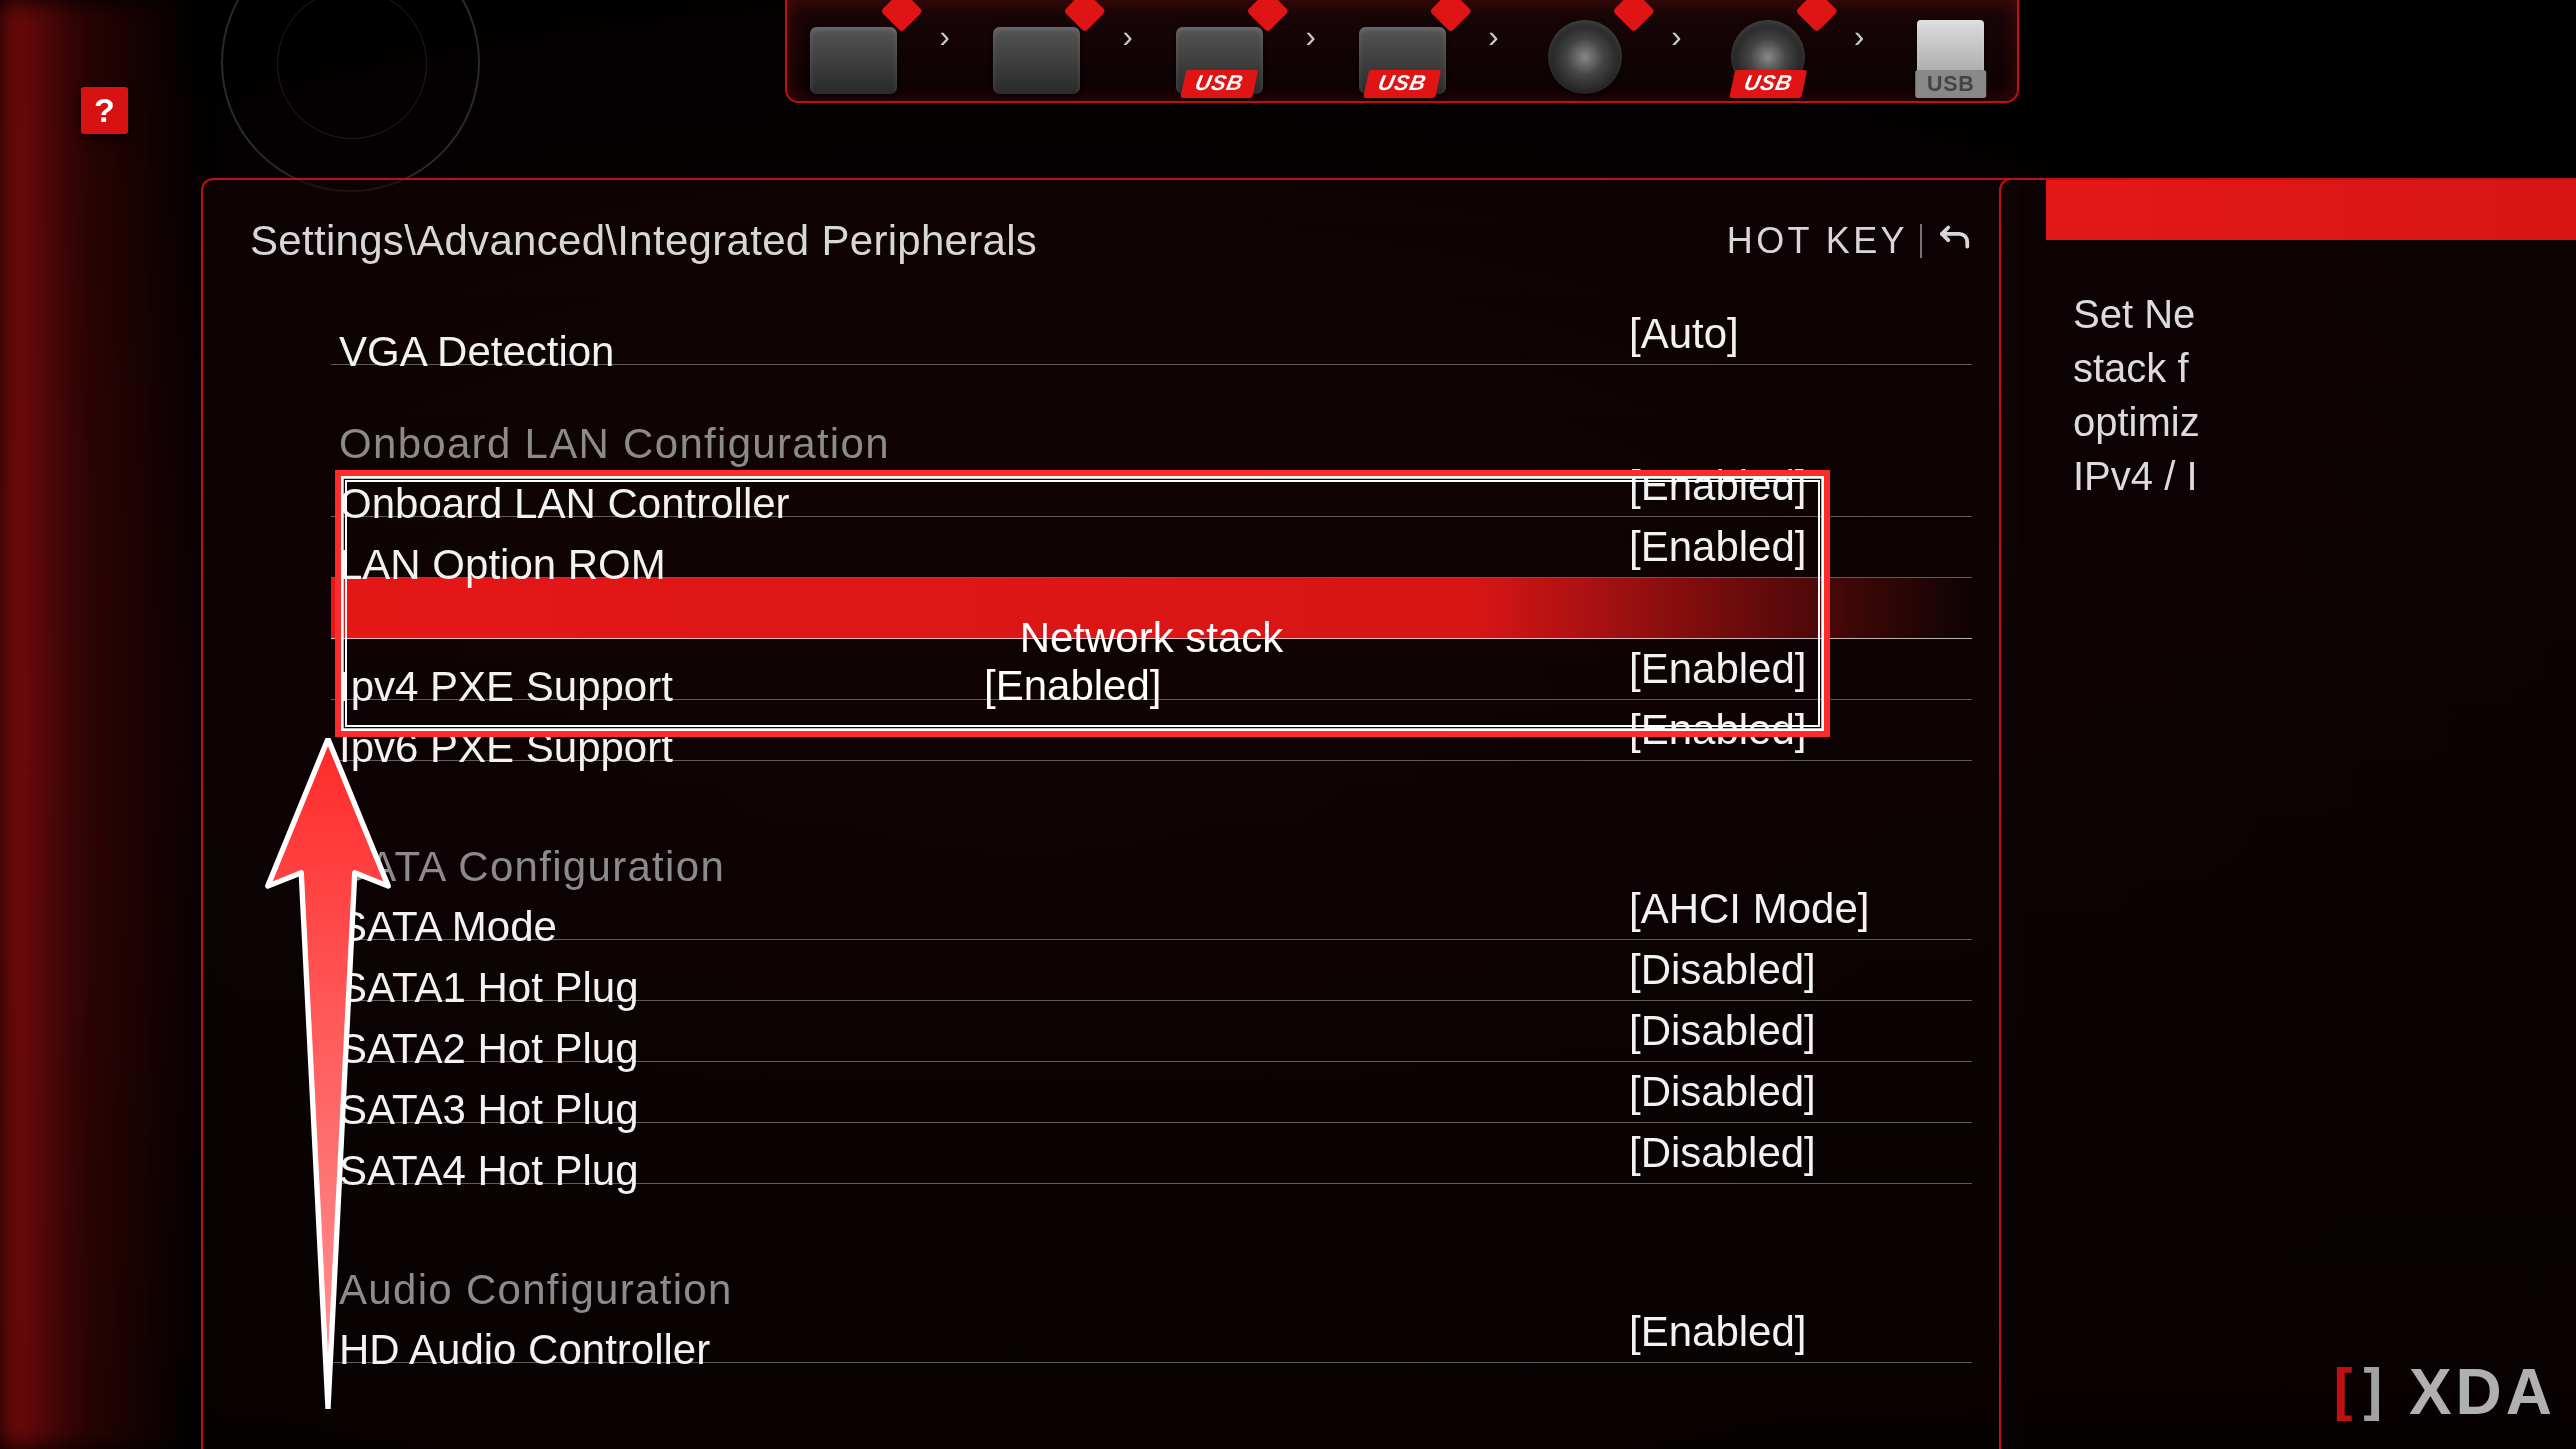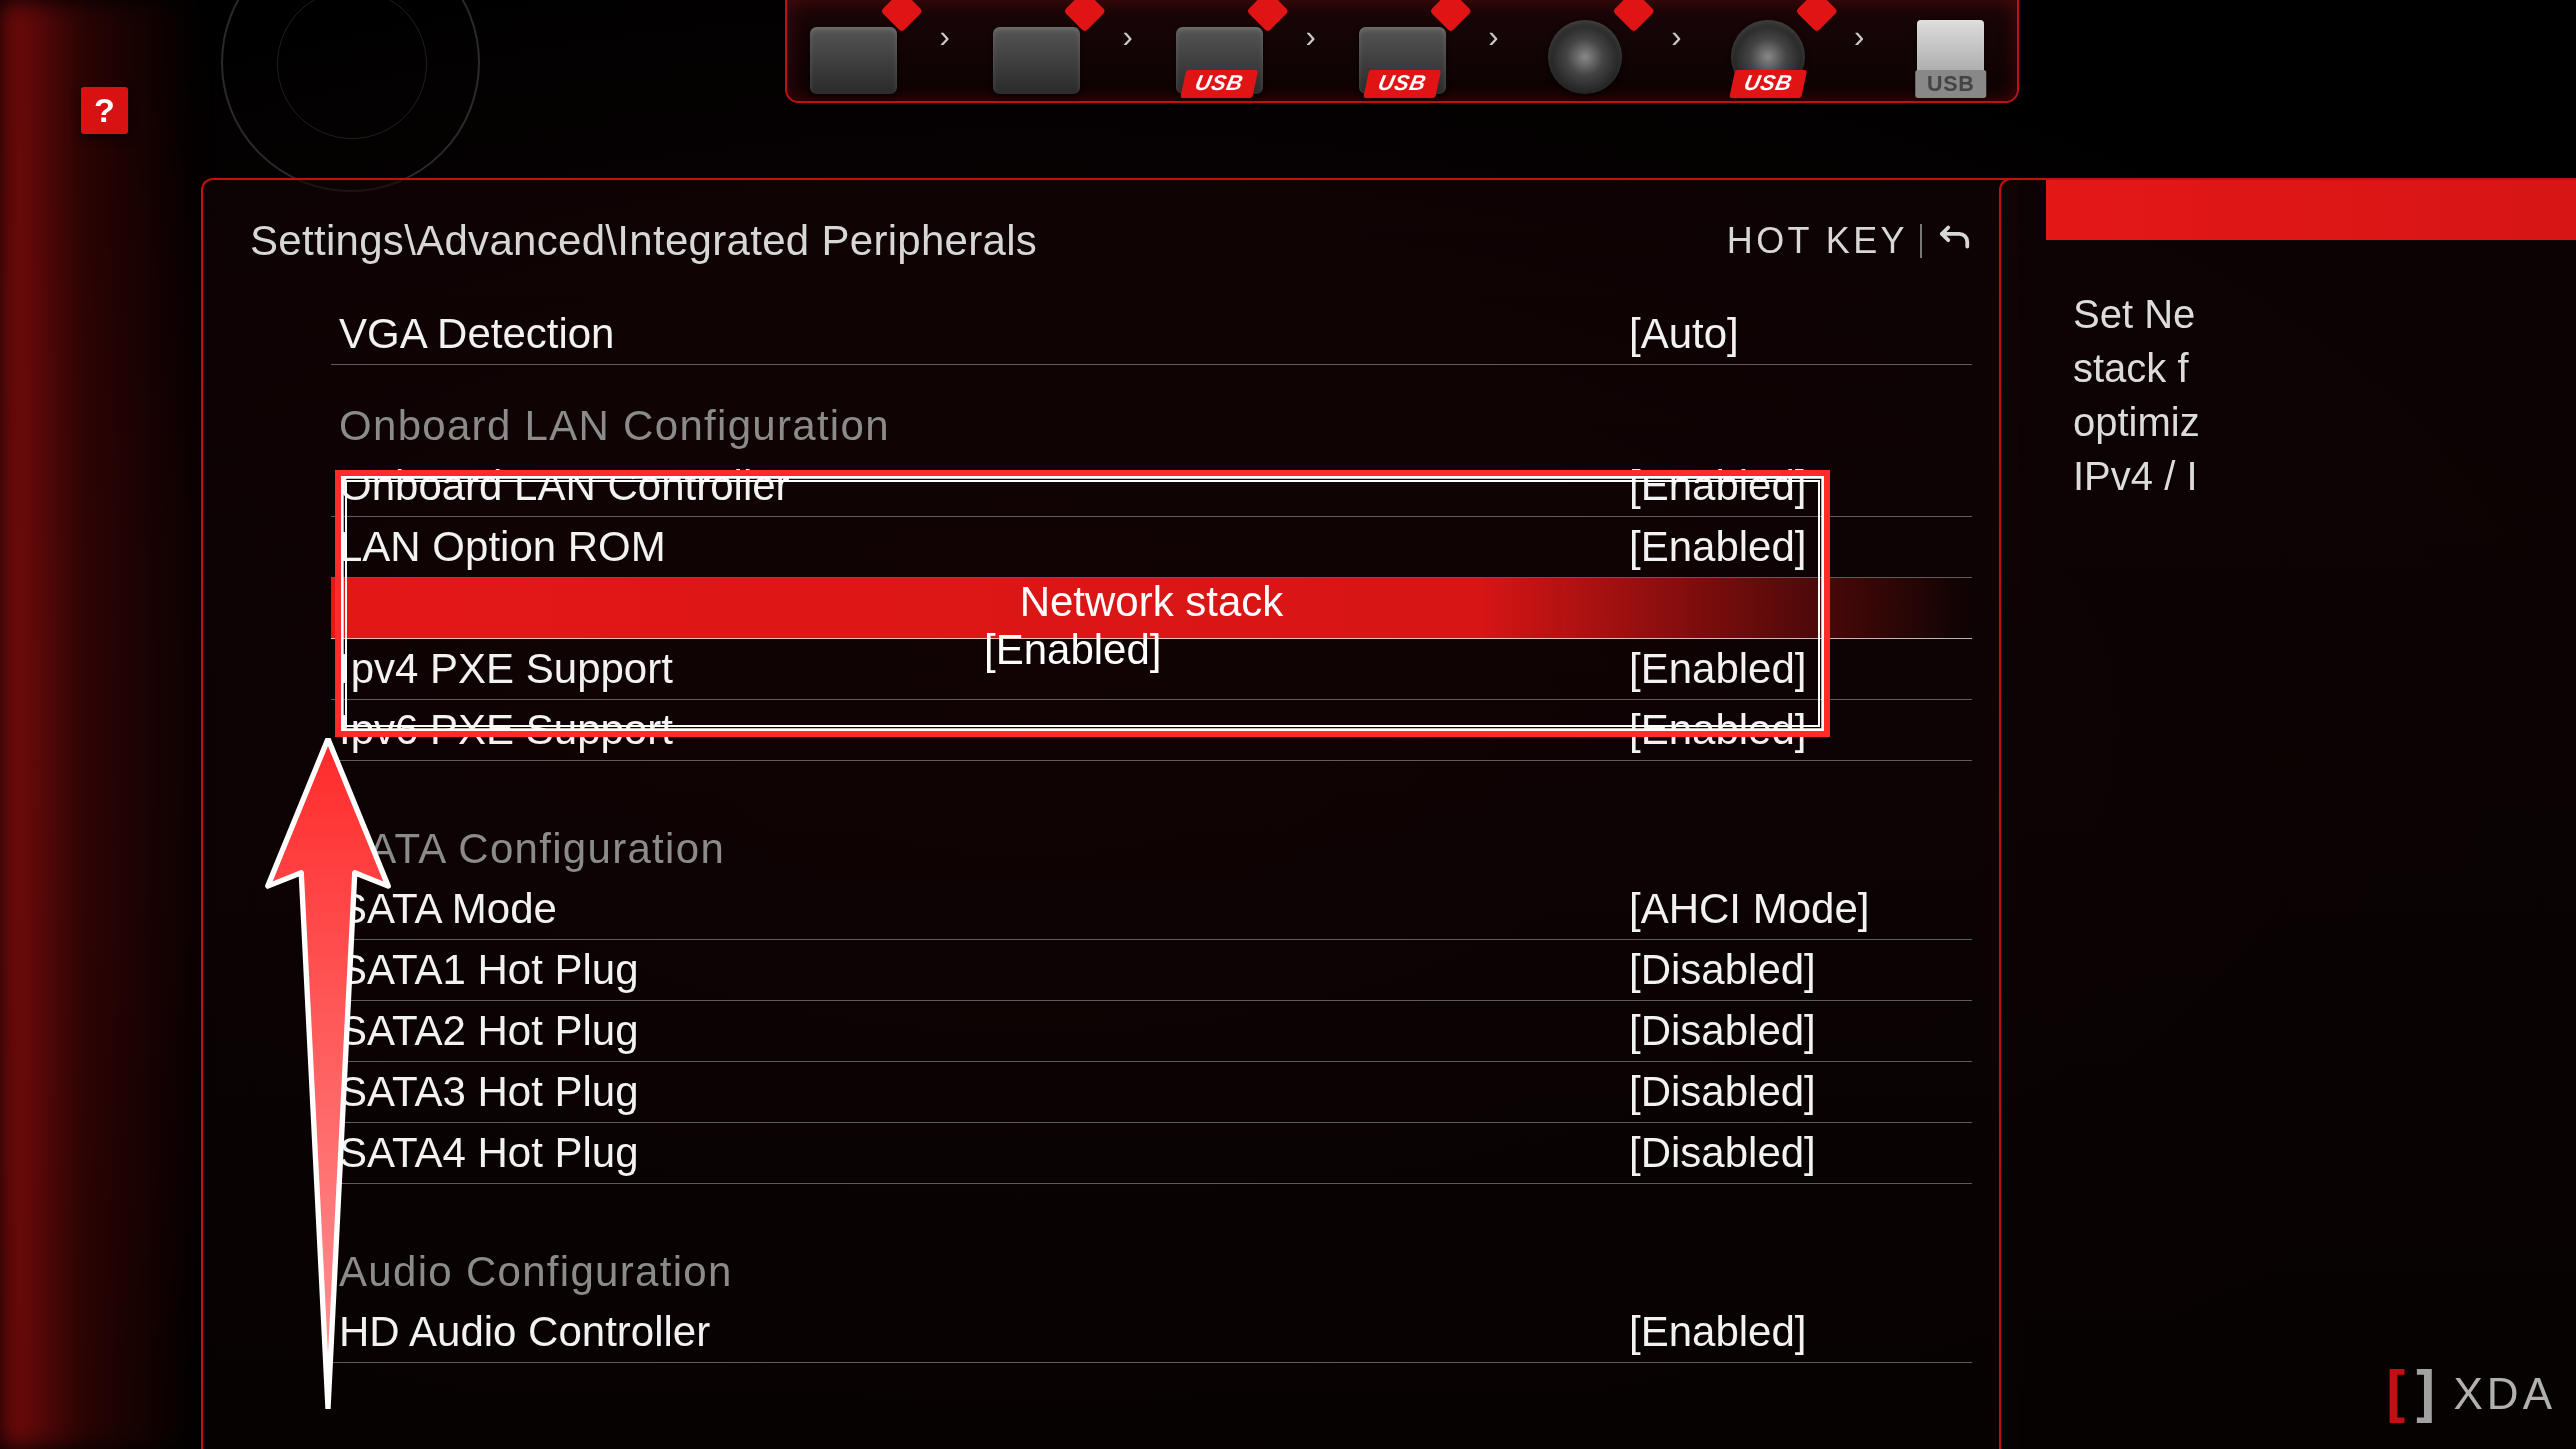--- a/index.html
+++ b/index.html
@@ -193,21 +193,21 @@
     color: #f2f2f2;
     padding: 0 8px;
   }
   .row.header {
     border-bottom: none;
     color: #8b8b8b;
     font-stretch: expanded;
     letter-spacing: 1.3px;
     margin-top: 31px;
   }
-  .row .label { flex: 1; }
+  .row .label { flex: 1; margin-top: 36px; }
   .row .value { min-width: 335px; color: #f2f2f2; }
 
   
   .row.selected {
     background: linear-gradient(90deg, #e41717 0%, #d71515 70%, rgba(215,21,21,0) 100%);
     color: #fff;
     border-bottom-color: rgba(255,255,255,0.7);
     flex-direction: column;
   }
   .row.selected .value { color: #fff; }
@@ -266,24 +266,25 @@
   }
   .wm-brackets {
     font-family: monospace;
     font-size: 60px;
     font-weight: bold;
     letter-spacing: -5.4px;
   }
   .wm-brackets .lb { color: #e01414; }
   .wm-brackets .rb { color: #bdbdbd; }
   .wm-text {
-    font-size: 44px;
-    font-weight: 400;
+    font-size: 64px;
+    font-weight: 700;
     color: #cfcfcf;
     letter-spacing: 4px;
+    margin-left: 8px;
   }
 
   .spacer { height: 27px; }
 </style>
 </head>
 <body>
 
 <div class="screen">
   <div class="left-glow"></div>
 

